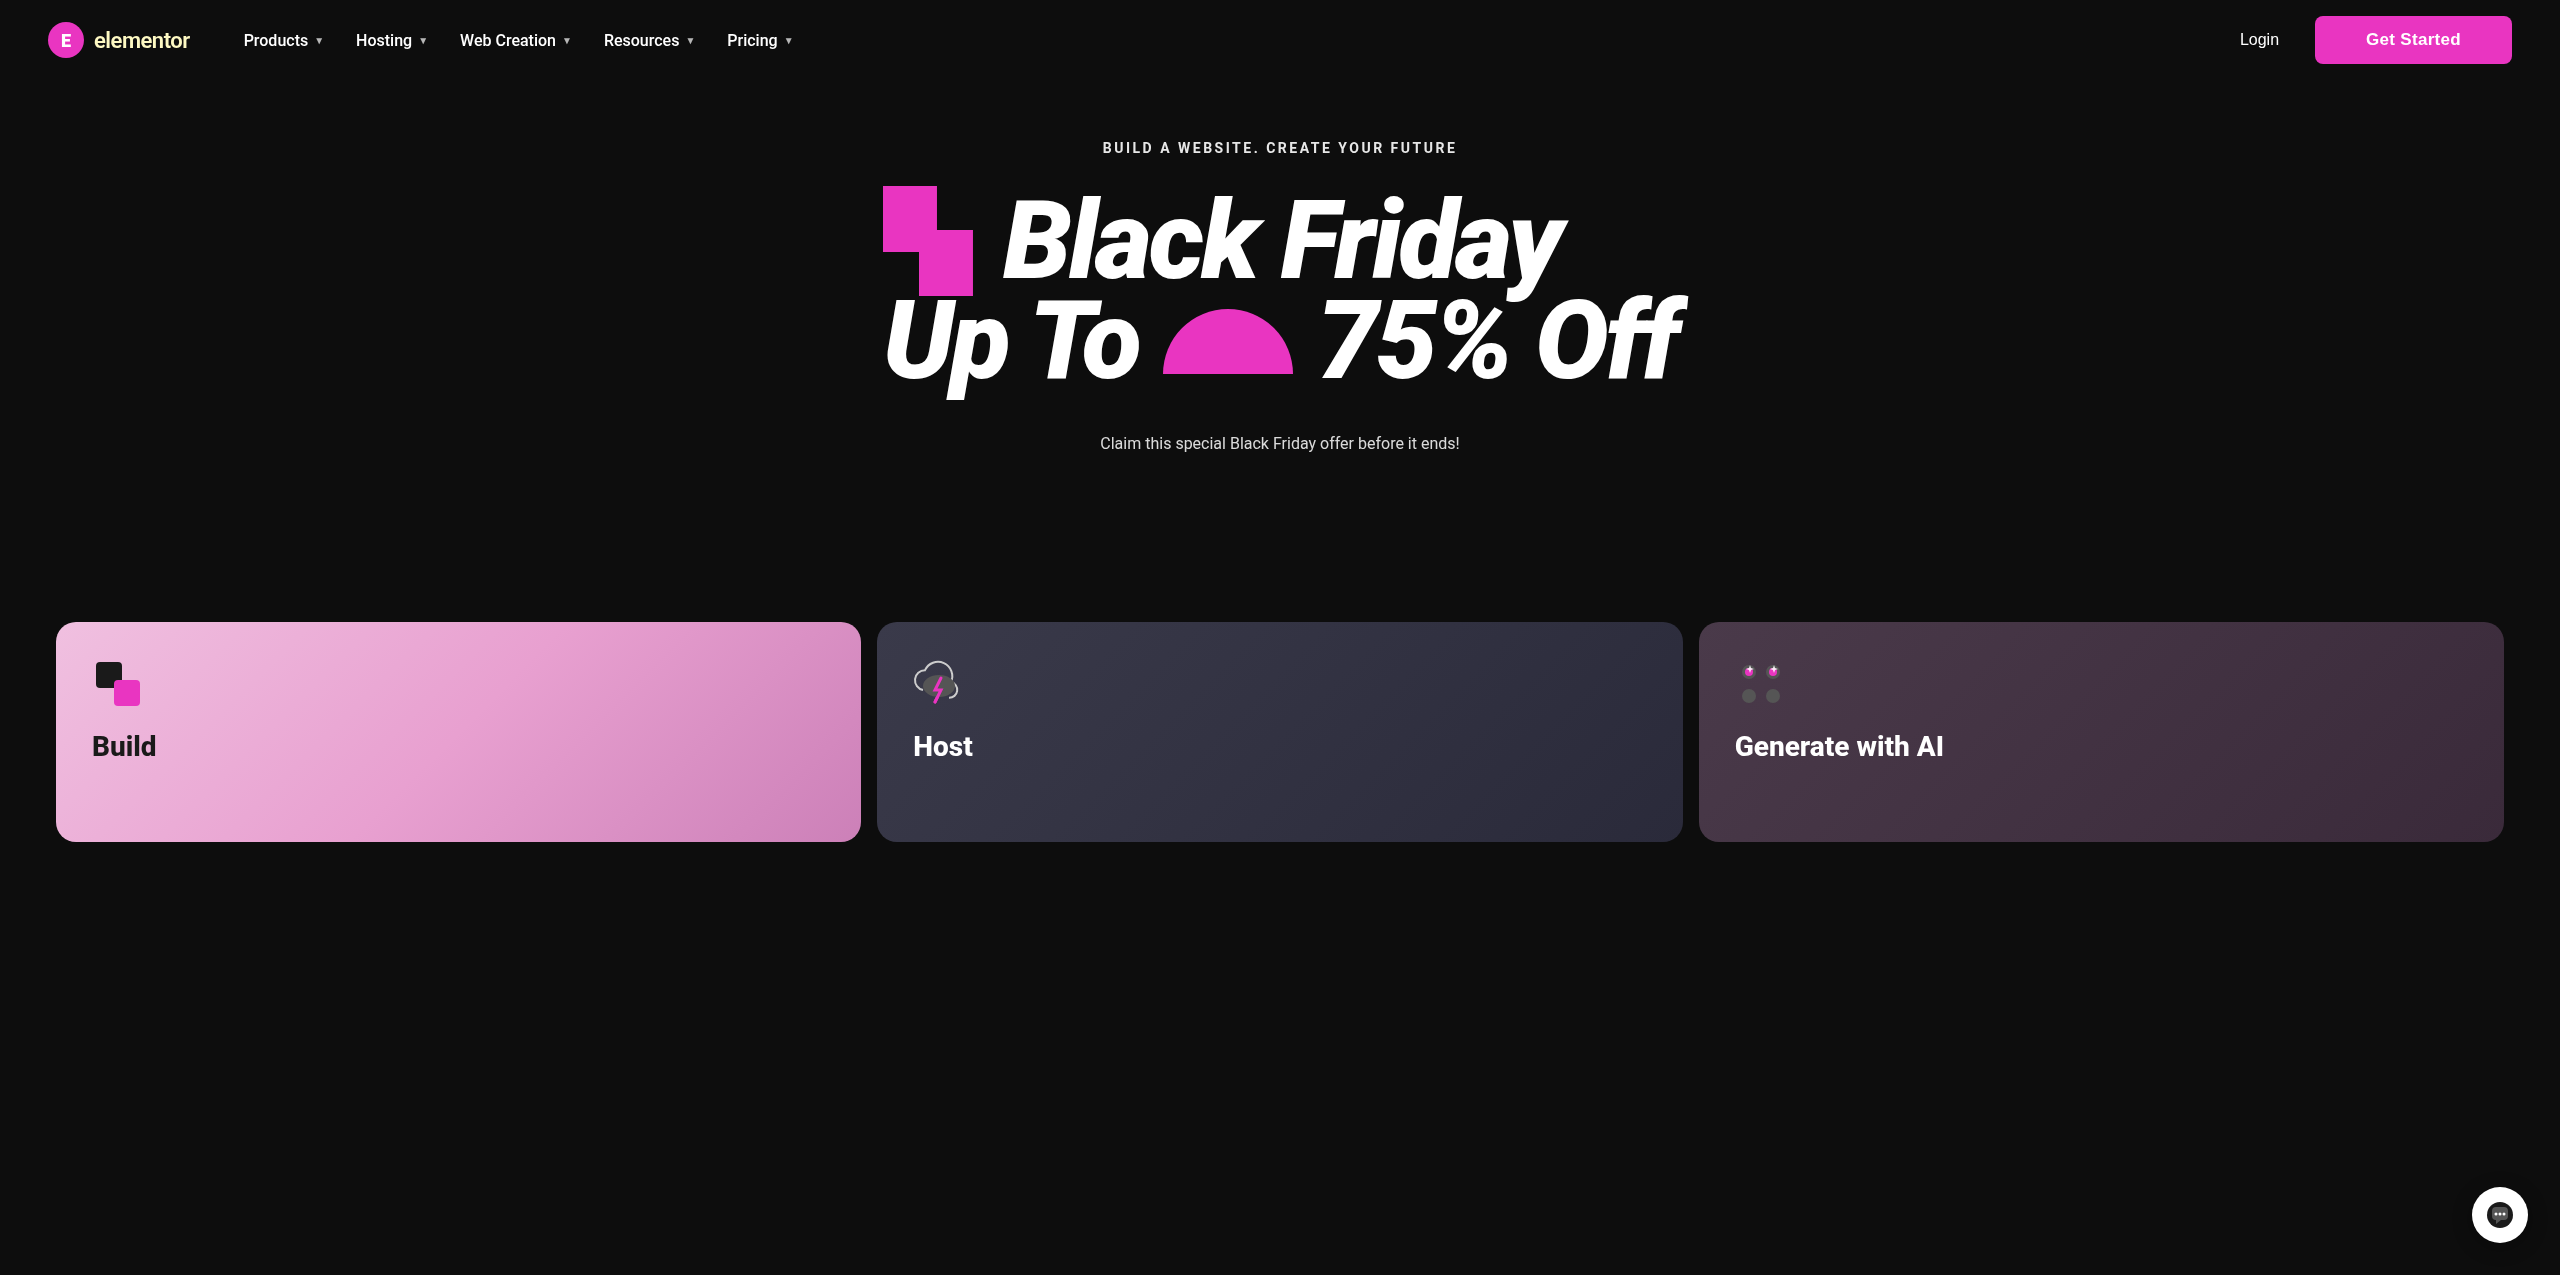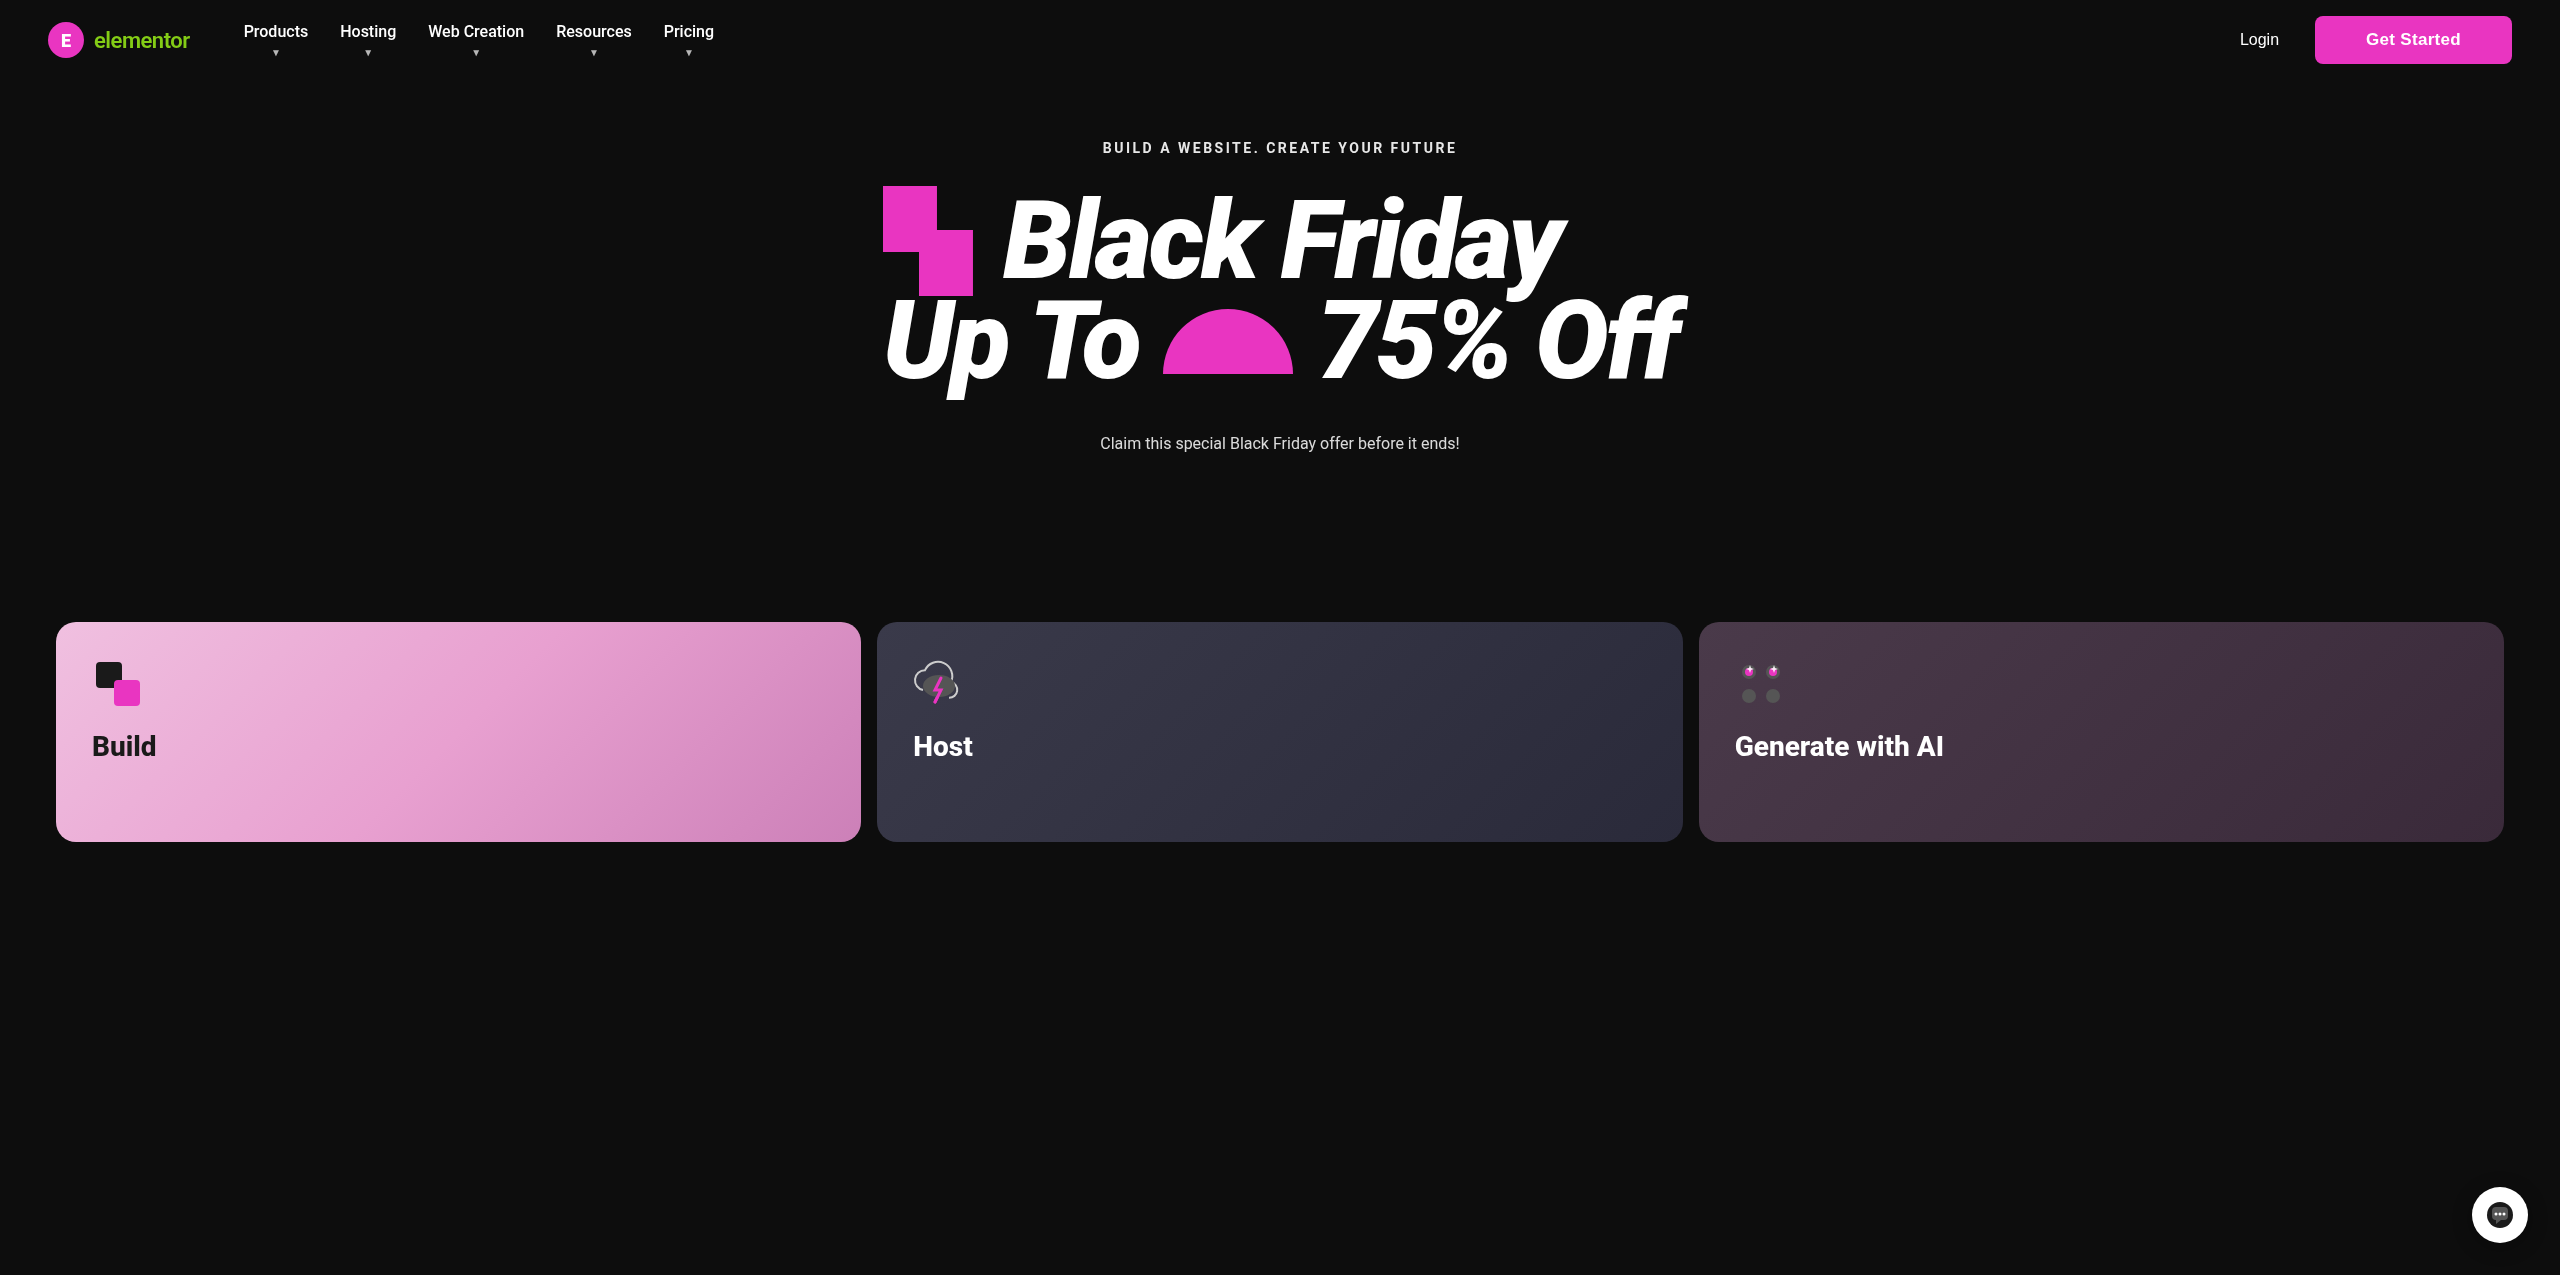--- a/index.html
+++ b/index.html
@@ -39,21 +39,21 @@
       background: #e935c1;
       border-radius: 50%;
       display: flex;
       align-items: center;
       justify-content: center;
       color: white;
       font-weight: 900;
       font-size: 18px;
     }
     .logo-text {
-      color: #84cc16;
+      color: #fef9c3;
       font-size: 22px;
       font-weight: 600;
       letter-spacing: -0.5px;
     }
     .nav-links {
       display: flex;
       align-items: center;
       gap: 4px;
       list-style: none;
     }
@@ -62,21 +62,20 @@
       align-items: center;
       gap: 6px;
       padding: 8px 14px;
       color: #fff;
       font-size: 16px;
       font-weight: 500;
       cursor: pointer;
       border-radius: 6px;
       transition: background 0.2s;
       text-decoration: none;
-      flex-direction: column;
     }
     .nav-link .chevron {
       font-size: 10px;
       opacity: 0.7;
     }
     .nav-right {
       display: flex;
       align-items: center;
       gap: 20px;
     }

